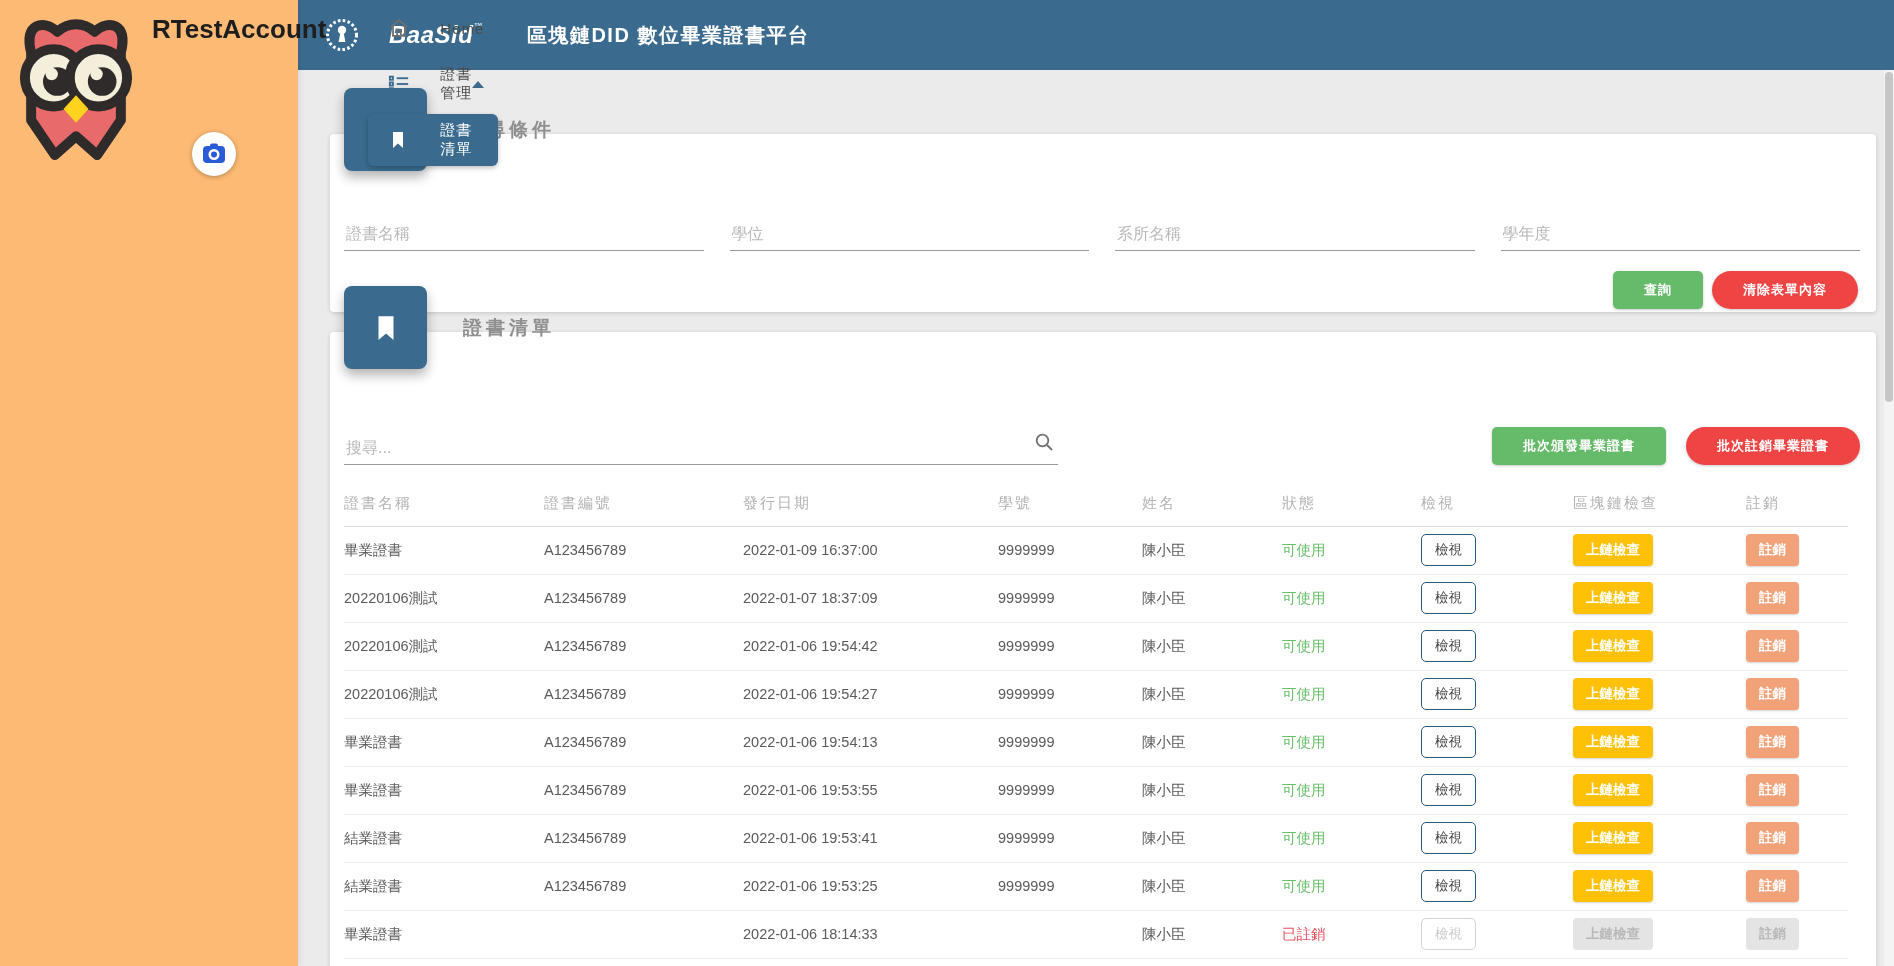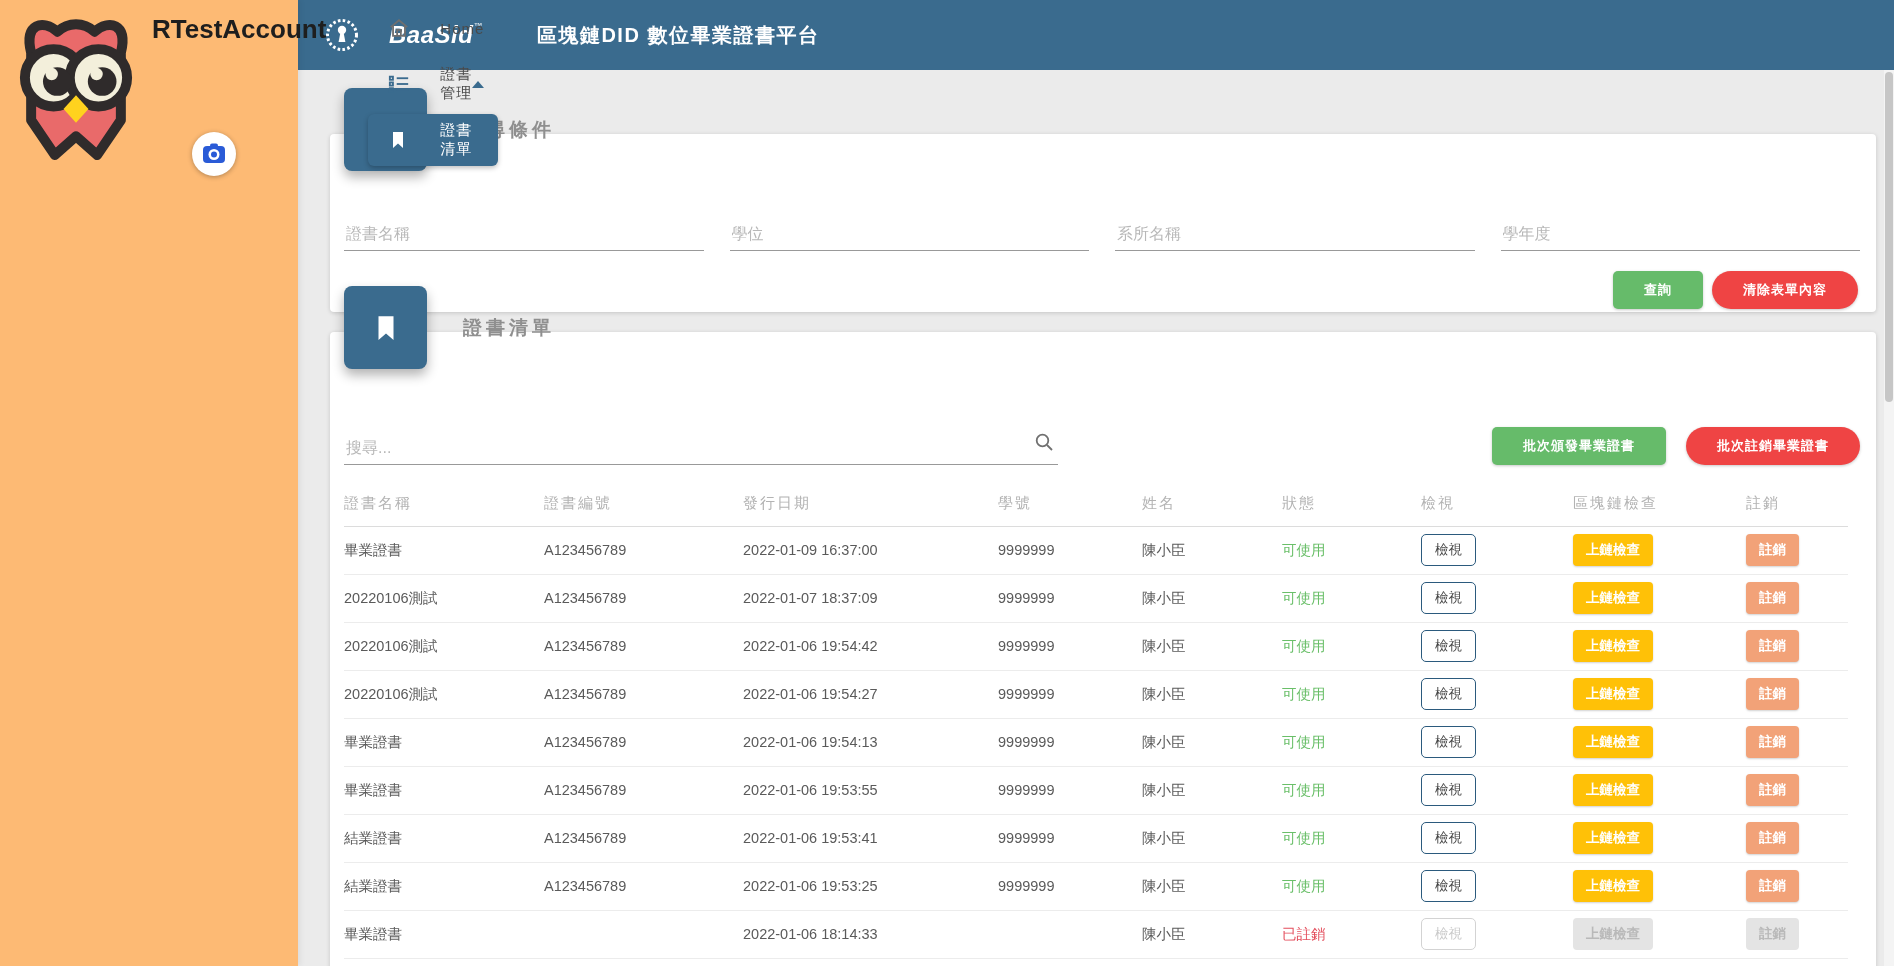--- a/index.html
+++ b/index.html
@@ -30,21 +30,21 @@
   .logout-btn { margin:auto 14px 14px; height:38px; background:#ffc107; border:none; border-radius:5px;
                 color:#fff; font-size:16px; letter-spacing:3px; display:flex; align-items:center;
                 justify-content:center; gap:10px; box-shadow:0 1px 3px rgba(0,0,0,.25); cursor:pointer;
                 font-family:inherit; }
 
   
   .main { flex:1; display:flex; flex-direction:column; position:relative; }
   .topbar { height:70px; background:#3a6b8e; display:flex; align-items:center; padding-left:26px; color:#fff; flex-shrink:0;gap:20px; }
   .brand-name { font-size:24px; font-weight:bold; font-style:italic; margin-left:9px; letter-spacing:.5px; }
   .brand-tm { font-size:9px; vertical-align:top; opacity:.8; }
-  .app-title { margin-left:34px; font-size:20px; font-weight:bold; letter-spacing:1.5px; }
+  .app-title { margin-left:24px; font-size:20px; font-weight:bold; letter-spacing:1.5px; }
   .content { flex:1; padding:0 18px 0 32px; position:relative; }
 
   .panel { position:relative; background:#fff; border-radius:4px; box-shadow:0 1px 4px rgba(0,0,0,.16); }
   .panel-head { position:absolute; top:-46px; left:14px; height:83px; display:flex; align-items:center; }
   .float-icon { width:83px; height:83px; border-radius:8px; background:#3a6b8e; color:#fff;
                 box-shadow:0 6px 12px rgba(0,0,0,.3); display:flex; align-items:center; justify-content:center; }
   .panel-title { margin-left:36px; font-size:19px; color:#8f8f8f; letter-spacing:4px; }
 
   .search-panel { margin-top:64px; height:178px; }
   .fields { display:flex; gap:26px; padding:84px 16px 0 14px; }

